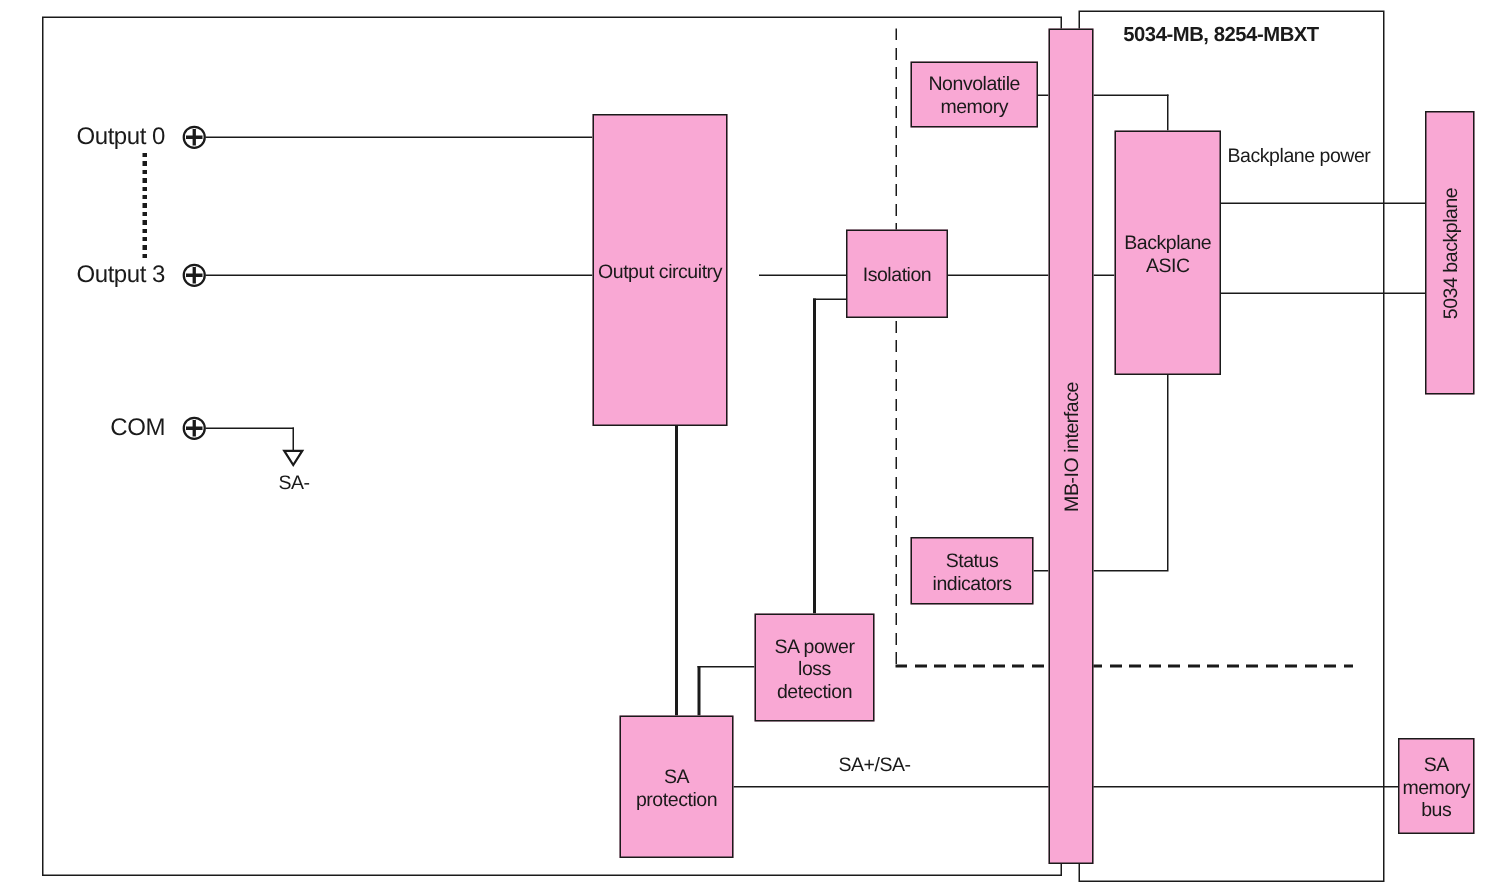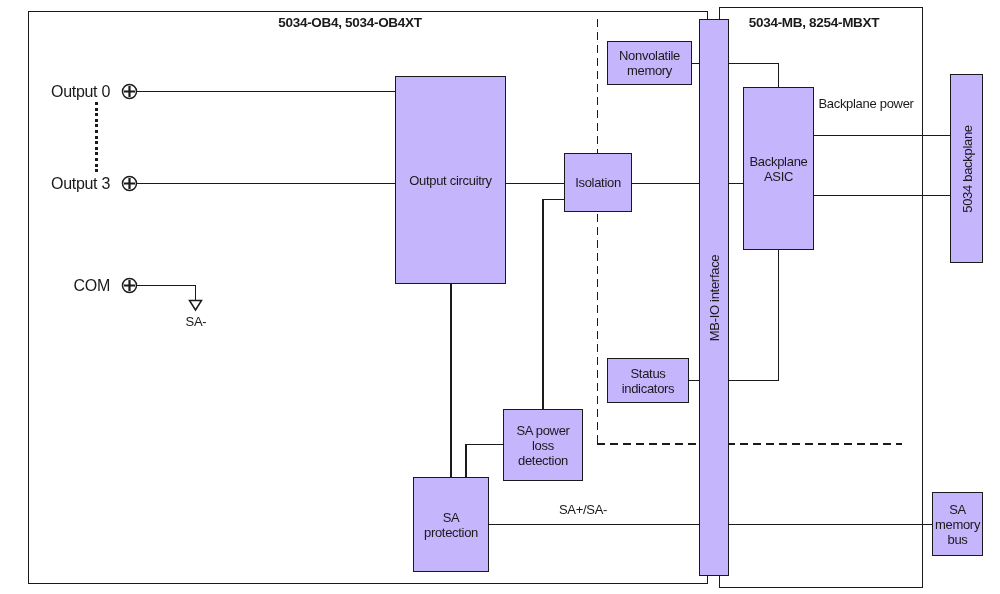--- a/index.html
+++ b/index.html
@@ -12,39 +12,38 @@
   .section-title{position:absolute;z-index:6;font-weight:bold;font-size:13.5px;text-align:center;line-height:14px;}
   .wire{position:absolute;background:#1a1a1a;z-index:1;}
   .hwire{height:1.5px;}
   .vwire{width:1.5px;}
   .dash-v{position:absolute;width:1.5px;z-index:2;
     background:repeating-linear-gradient(to bottom,#1a1a1a 0 8px,transparent 8px 13px);}
   .dash-h{position:absolute;height:1.5px;z-index:2;
     background:repeating-linear-gradient(to right,#1a1a1a 0 8px,transparent 8px 13px);}
   .dots-v{position:absolute;width:2.6px;z-index:1;
     background:repeating-linear-gradient(to bottom,#1a1a1a 0 3px,transparent 3px 5.6px);}
-  .box{position:absolute;border:1.5px solid #1a1a1a;background:#c4b5fd;z-index:3;
+  .box{position:absolute;border:1.5px solid #1a1a1a;background:#f9a8d4;z-index:3;
     display:flex;align-items:center;justify-content:center;text-align:center;
     font-size:13px;line-height:15px;padding:2px;box-sizing:border-box;}
   .box.tall{z-index:4;}
   .vtext{white-space:nowrap;position:absolute;left:50%;top:50%;
     transform:translate(-50%,-50%) rotate(-90deg);font-size:13px;}
   .lbl{position:absolute;z-index:5;font-size:13px;line-height:16px;text-align:center;}
   .lbl-right{position:absolute;z-index:5;font-size:16px;line-height:14px;text-align:right;}
   .icon{position:absolute;z-index:5;}
 </style>
 </head>
 <body>
 
 <div id="canvas">
 
   <div class="section" style="left:28px;top:11px;width:678px;height:571px;"></div>
   <div class="section" style="left:719px;top:7px;width:202px;height:579px;"></div>
 
-  <div class="section-title" style="left:230px;top:16px;width:240px;">5034-OB4, 5034-OB4XT</div>
   <div class="section-title" style="left:714px;top:16px;width:200px;">5034-MB, 8254-MBXT</div>
 
   <div class="dash-v" style="left:596.5px;top:19px;height:425px;"></div>
   <div class="dash-h" style="left:597px;top:443px;width:305px;"></div>
 
   <div class="wire hwire" style="left:137px;top:90.5px;width:258px;"></div>
   <div class="wire hwire" style="left:137px;top:182.5px;width:258px;"></div>
   <div class="dots-v" style="left:95px;top:102px;height:72px;"></div>
   <div class="wire hwire" style="left:137px;top:284.5px;width:59px;"></div>
   <div class="wire vwire" style="left:194.5px;top:285px;height:15px;"></div>
@@ -89,21 +88,21 @@
   </svg>
 
   <div class="lbl-right" style="left:20px;top:85px;width:90px;">Output 0</div>
   <div class="lbl-right" style="left:20px;top:177px;width:90px;">Output 3</div>
   <div class="lbl-right" style="left:20px;top:279px;width:90px;">COM</div>
 
   <div class="lbl" style="left:171px;top:314px;width:50px;">SA-</div>
   <div class="lbl" style="left:533px;top:502px;width:100px;">SA+/SA-</div>
   <div class="lbl" style="left:816px;top:96px;width:100px;text-align:center;">Backplane power</div>
 
-  <div class="box" style="left:395px;top:76px;width:111px;height:208px;">
+  <div class="box" style="left:395px;top:76px;width:90px;height:208px;">
     <span>Output circuitry</span>
   </div>
 
   <div class="box" style="left:564px;top:153px;width:68px;height:59px;">
     <span>Isolation</span>
   </div>
 
   <div class="box" style="left:607px;top:41px;width:85px;height:44px;">
     <span>Nonvolatile memory</span>
   </div>

